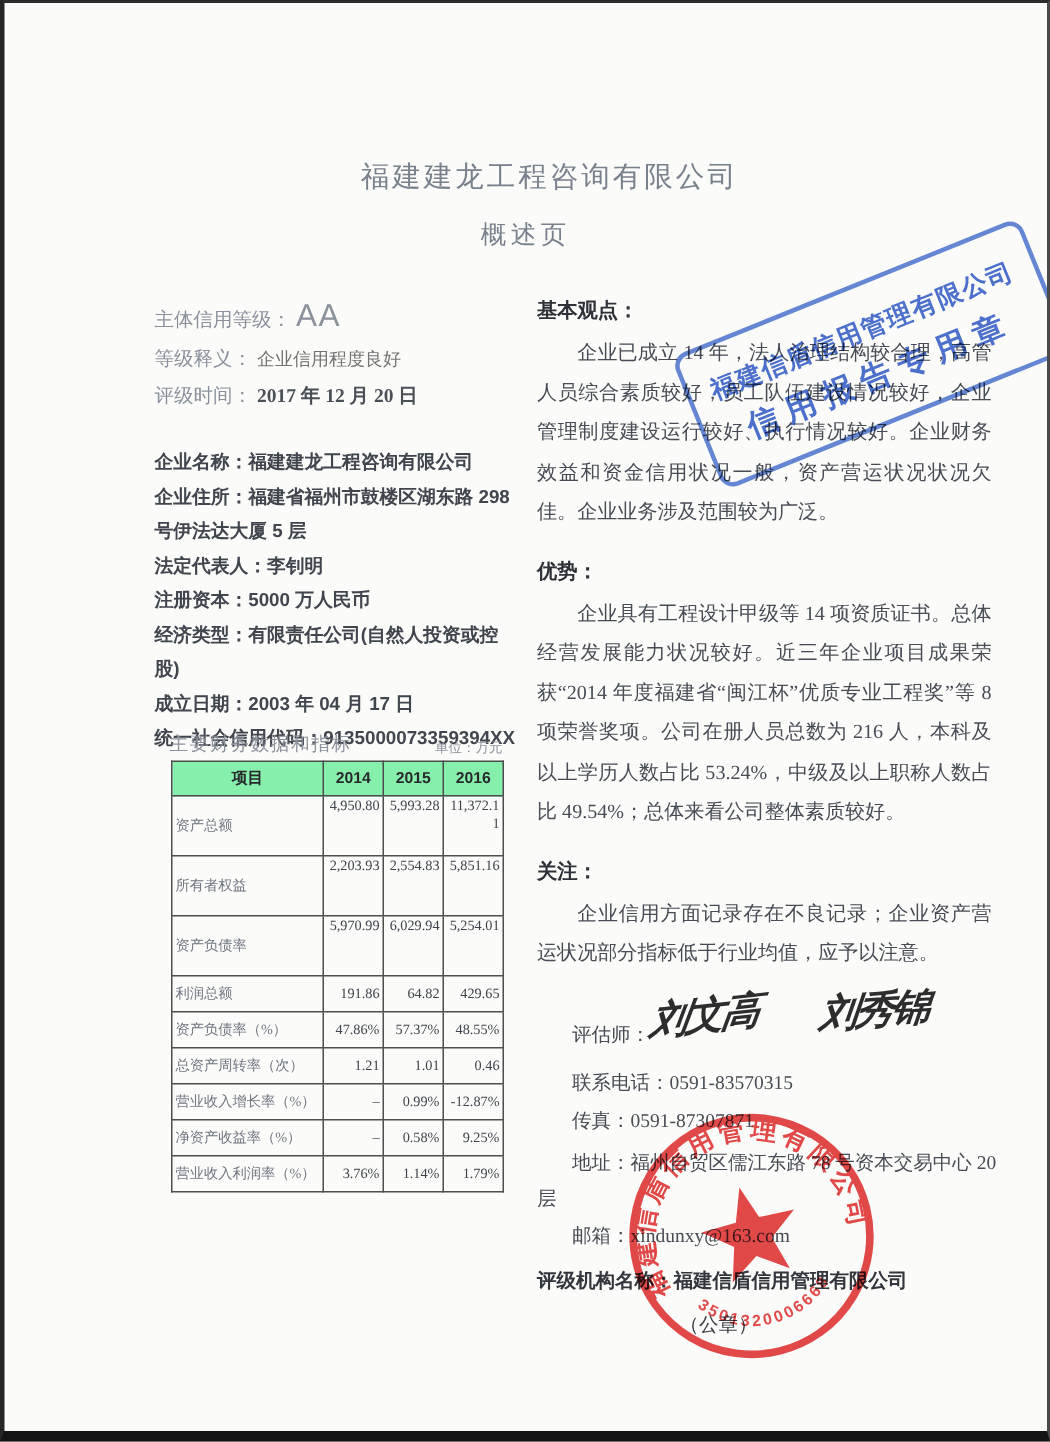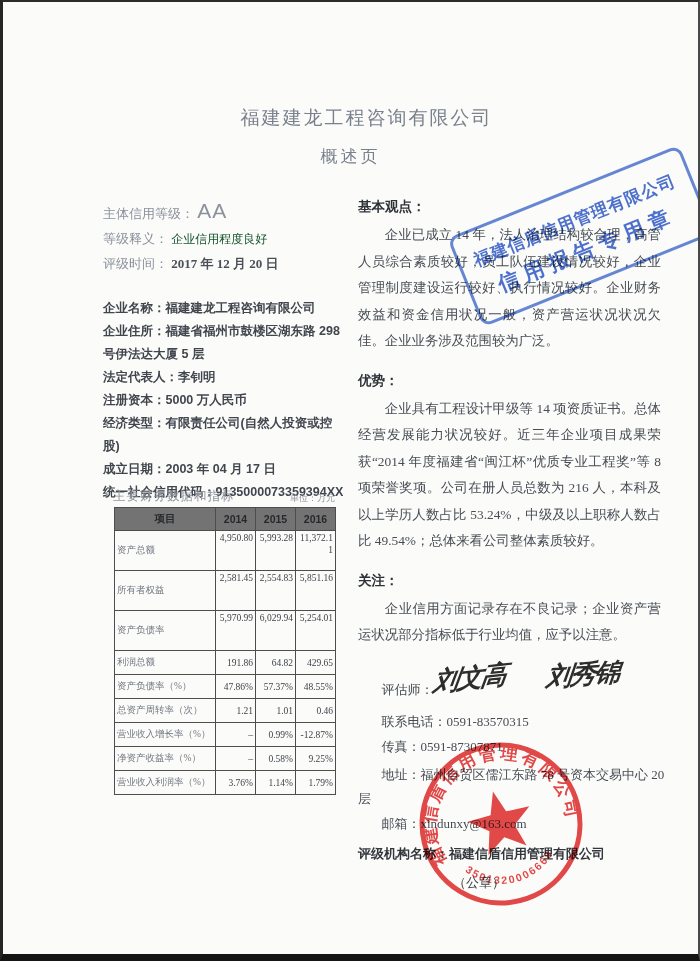--- a/index.html
+++ b/index.html
@@ -14,35 +14,35 @@
     font-size:19px; letter-spacing:2px; color:#79818d;margin-left:16px; }
   .doc-subtitle { position:absolute; top:143px; left:0; width:100%; text-align:center;
     font-size:17px; letter-spacing:3px; color:#79818d; }
 
   
   .rating-block { position:absolute; left:100px; top:197px; width:250px;
     font-size:13px; color:#8b919c; }
   .rating-line { margin-bottom:7px; }
   .grade-value { font-size:21px; color:#8b929c; letter-spacing:1px;
     font-family:"Liberation Sans",sans-serif; }
-  .meaning-value { font-size:12px; color:#14532d; }
+  .meaning-value { font-size:12px; color:#737373; }
   .date-value { color:#4b5057; font-weight:bold; }
 
   .info-block { position:absolute; left:100px; top:295px; width:245px;
     font-family:"Liberation Sans","DejaVu Sans",sans-serif;
     font-size:12.5px; font-weight:700; color:#41464e; line-height:23px; }
 
   .fin-head { position:absolute; left:110px; top:486px; width:222px;
     display:flex; justify-content:space-between; align-items:flex-end; }
   .fin-title { font-size:12.5px; color:#8d939d; letter-spacing:1px; }
   .fin-unit { font-size:9px; color:#8d939d; }
   table.fin { position:absolute; left:111px; top:505px; width:221px;
     border-collapse:collapse; table-layout:fixed; font-size:9.5px; color:#4a4f57; }
   table.fin th, table.fin td { border:1px solid #4d4d4d; padding:1px 2px; }
-  table.fin th { background:#737373; color:#26282c; font-size:10.5px;
+  table.fin th { background:#86efac; color:#26282c; font-size:10.5px;
     font-family:"Liberation Sans",sans-serif; height:20px; }
   table.fin col.c-label { width:101px; }
   table.fin col.c-y { width:40px; }
   td.lbl { color:#707680; text-align:left; padding-left:3px; height:21px; }
   td.num { text-align:right; word-break:break-all; line-height:12px; color:#3e434b; }
   tr.tall td { height:37px; }
   tr.tall td.num { vertical-align:top; }
 
   
   .right-col { position:absolute; left:355px; top:196px; width:303px; }
@@ -130,21 +130,21 @@
       <th>2016</th>
     </tr>
     <tr class="tall">
       <td class="lbl">资产总额</td>
       <td class="num">4,950.80</td>
       <td class="num">5,993.28</td>
       <td class="num">11,372.11</td>
     </tr>
     <tr class="tall">
       <td class="lbl">所有者权益</td>
-      <td class="num">2,581.45</td>
+      <td class="num">2,203.93</td>
       <td class="num">2,554.83</td>
       <td class="num">5,851.16</td>
     </tr>
     <tr class="tall">
       <td class="lbl">资产负债率</td>
       <td class="num">5,970.99</td>
       <td class="num">6,029.94</td>
       <td class="num">5,254.01</td>
     </tr>
     <tr>

